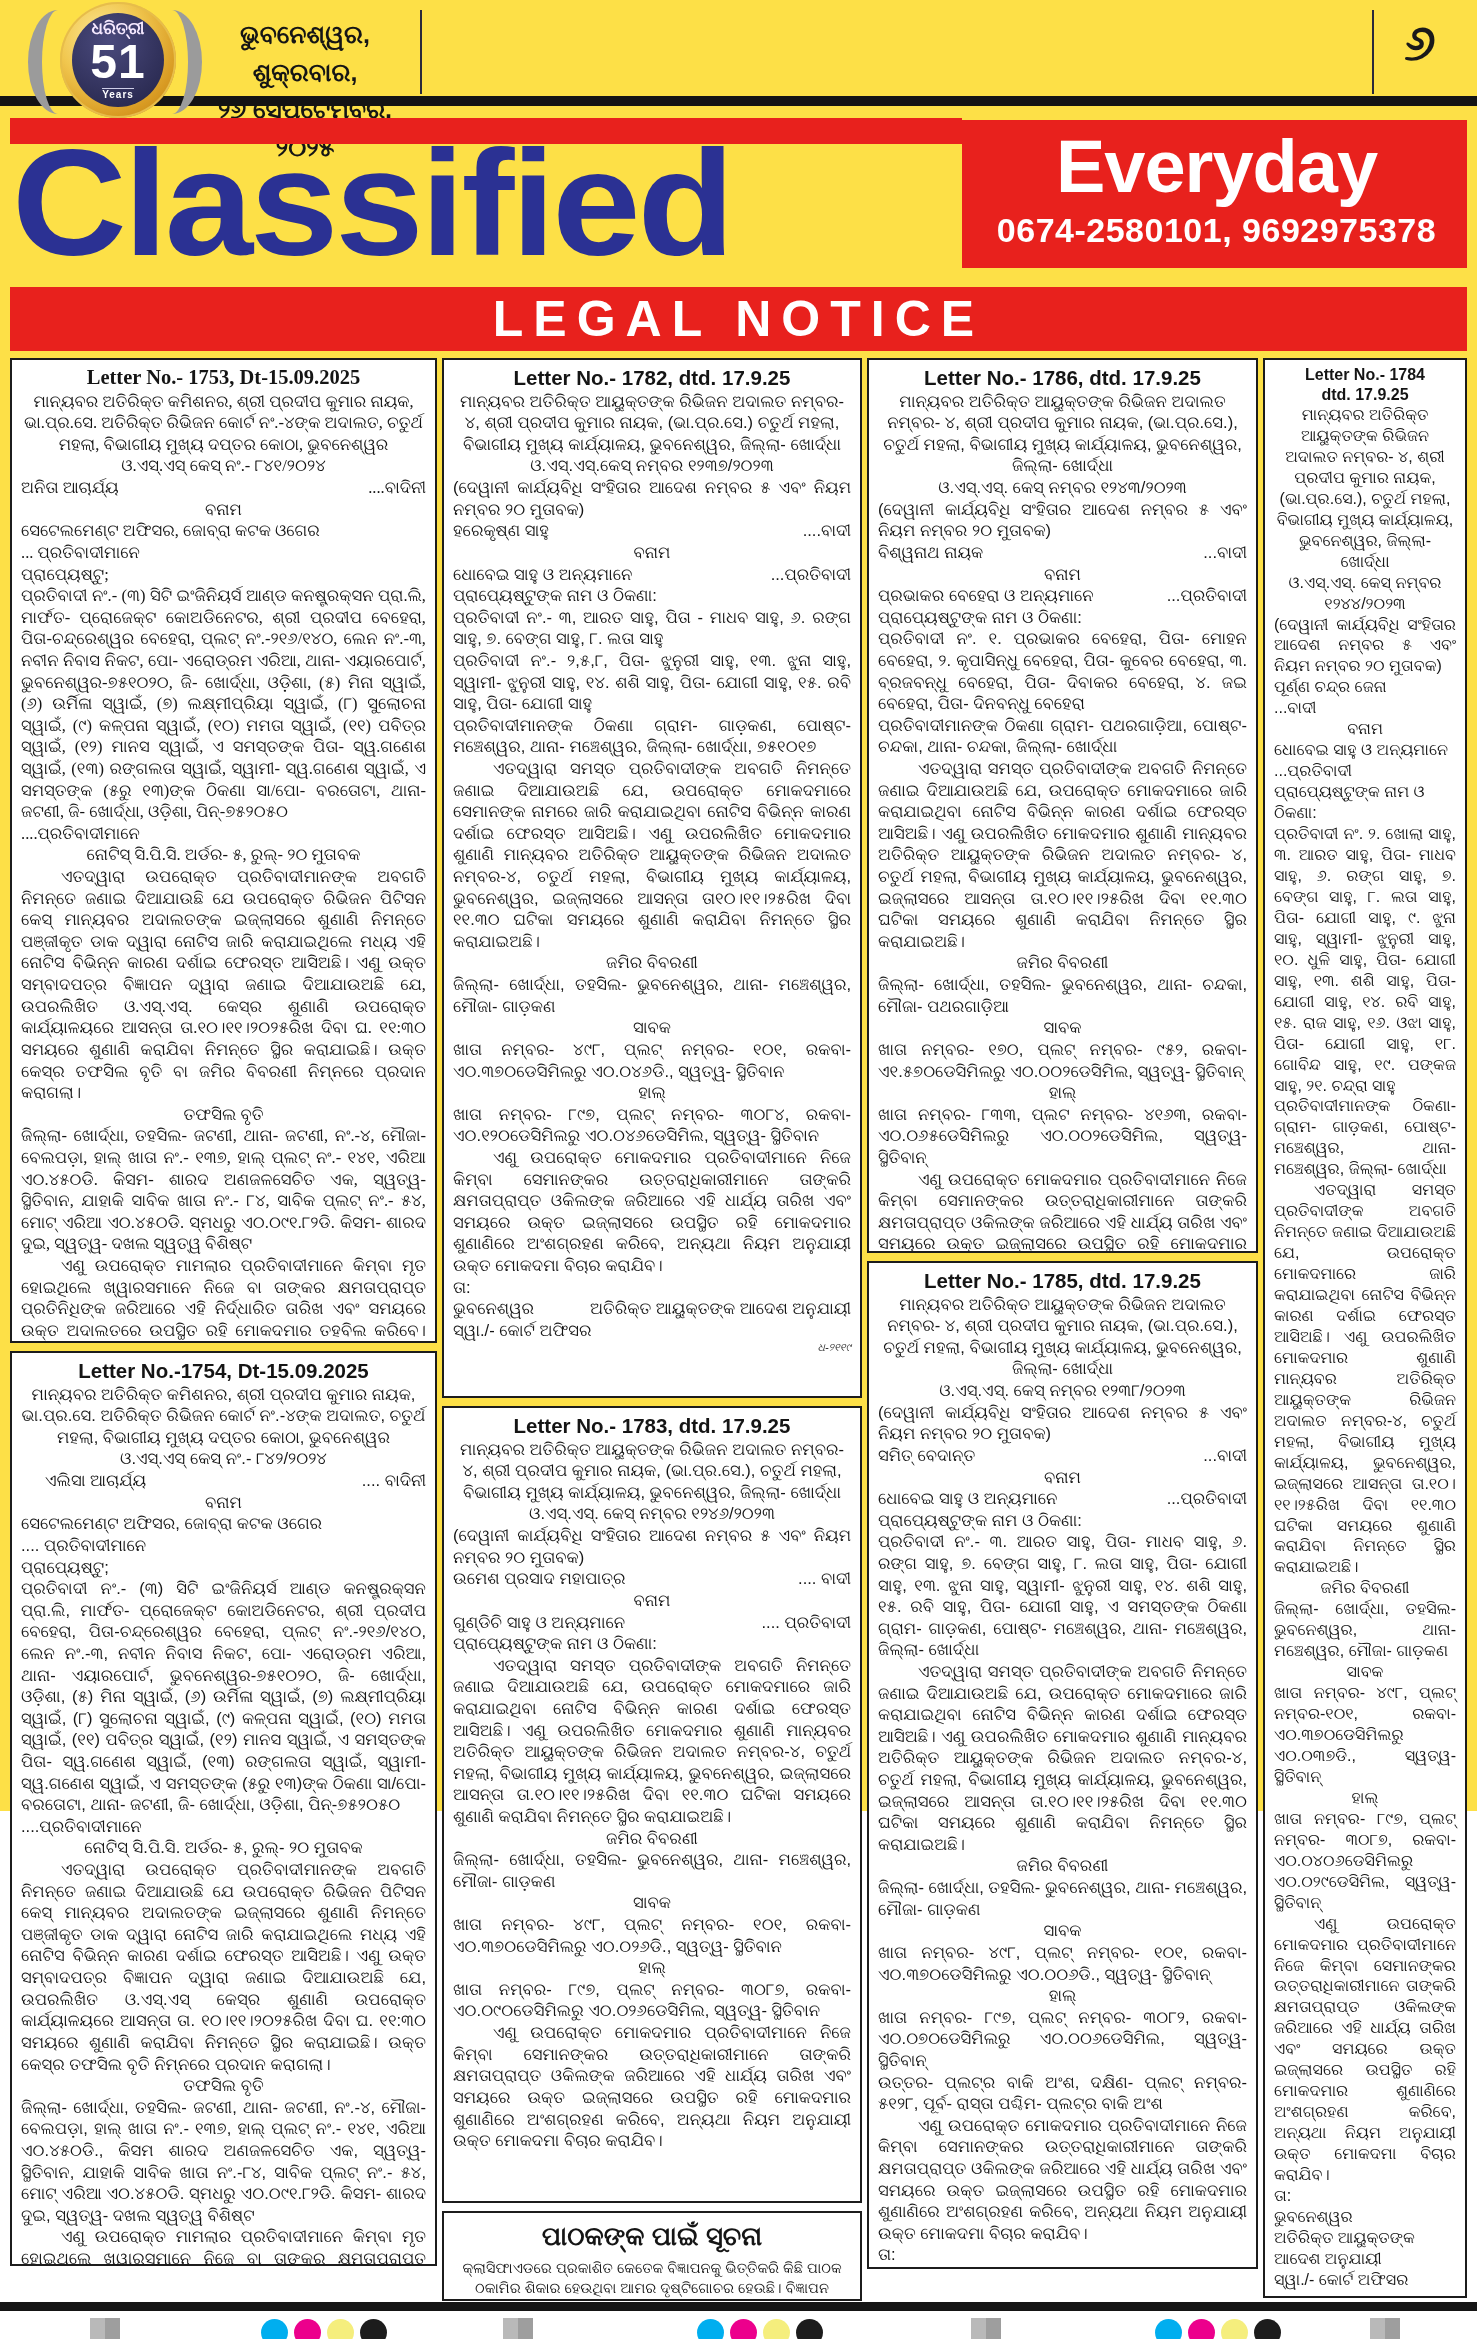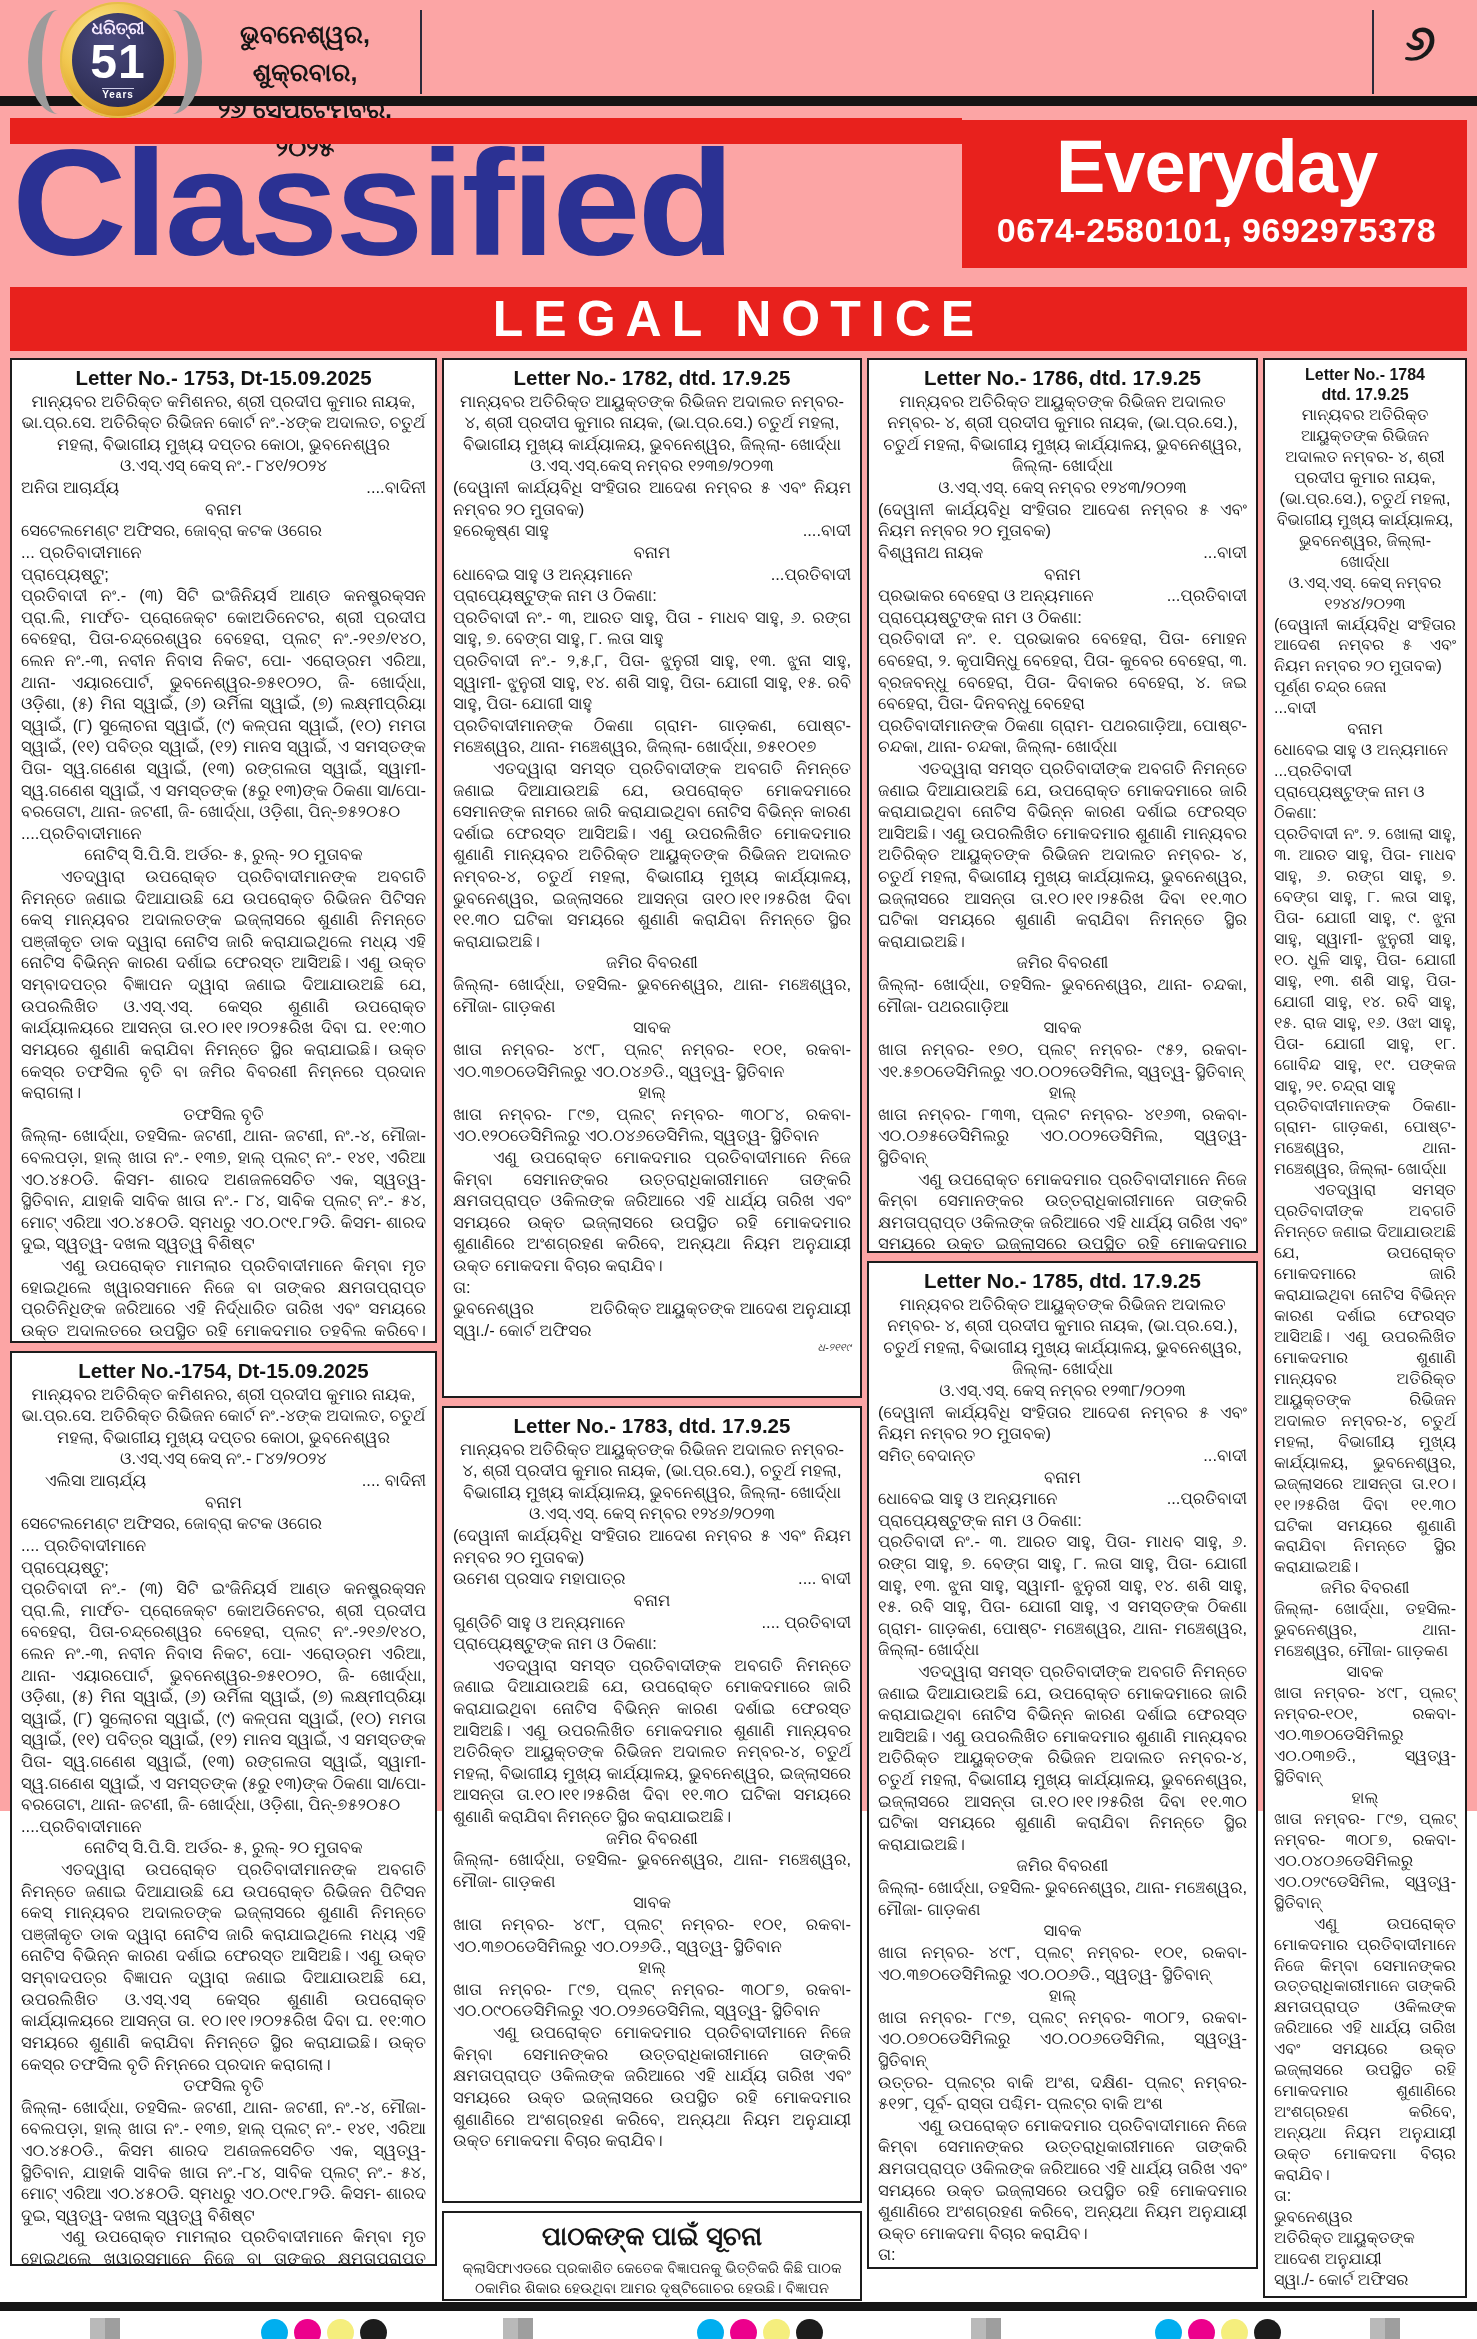--- a/index.html
+++ b/index.html
@@ -1,18 +1,18 @@
 <!DOCTYPE html>
 <html><head>
 <meta charset="utf-8">
 <style>
   * { margin:0; padding:0; box-sizing:border-box; }
   html,body { width:1477px; height:2339px; background:#ffffff; overflow:hidden;
     font-family:"Liberation Sans", sans-serif; color:#151515; }
-  #page { position:relative; width:1477px; height:1811px; background:#fca5a5; }
+  #page { position:relative; width:1477px; height:1811px; background:#fde047; }
 
   
   .logo-wrap { position:absolute; left:28px; top:2px; width:180px; height:122px; z-index:5; }
   .paren { position:absolute; top:8px; width:60px; height:104px; }
   .paren-l { left:0; border-left:14px solid #9b9b9b; border-radius:50% / 50%; }
   .paren-r { right:6px; border-right:14px solid #9b9b9b; border-radius:50% / 50%; }
   .gold-ring { position:absolute; left:32px; top:0; width:116px; height:116px; border-radius:50%;
     background:radial-gradient(circle at 35% 30%, #fce794 0%, #f1c74f 38%, #d89a22 72%, #b87a12 100%);
     box-shadow:0 0 0 2px #e7bd4a inset; }
   .navy-circle { position:absolute; left:44px; top:11px; width:92px; height:94px; border-radius:50%;
@@ -95,21 +95,21 @@
   <div class="everyday-box">
     <div class="everyday">Everyday</div>
     <div class="phones">0674-2580101, 9692975378</div>
   </div>
   <div class="legal-bar">
     <span>LEGAL NOTICE</span>
   </div>
 
   <div id="columns">
       <div class="col col-1" style="left: 10px; width: 427px;">
-        <div class="notice" style="height: 985px;">
+        <div class="notice" style="height: 985px; font-family: Liberation Serif, serif;">
           <div class="ln h">Letter No.- 1753, Dt-15.09.2025</div>
           <div class="ln c">ମାନ୍ୟବର ଅତିରିକ୍ତ କମିଶନର, ଶ୍ରୀ ପ୍ରଦୀପ କୁମାର ନାୟକ, ଭା.ପ୍ର.ସେ. ଅତିରିକ୍ତ ରିଭିଜନ କୋର୍ଟ ନଂ.-୪ଙ୍କ ଅଦାଲତ, ଚତୁର୍ଥ ମହଲା, ବିଭାଗୀୟ ମୁଖ୍ୟ ଦପ୍ତର କୋଠା, ଭୁବନେଶ୍ୱର</div>
           <div class="ln c">ଓ.ଏସ୍.ଏସ୍ କେସ୍ ନଂ.- ୮୪୧/୨୦୨୪</div>
           <div class="ln sp">
             <div class="" style="display: inline;">ଅନିତା ଆଚାର୍ଯ୍ୟ</div>
             <div class="" style="display: inline;">....ବାଦିନୀ</div>
           </div>
           <div class="ln c">ବନାମ</div>
           <div class="ln l">ସେଟେଲମେଣ୍ଟ ଅଫିସର, ଜୋବ୍ରା କଟକ ଓଗେର</div>
           <div class="ln r">... ପ୍ରତିବାଦୀମାନେ</div>

